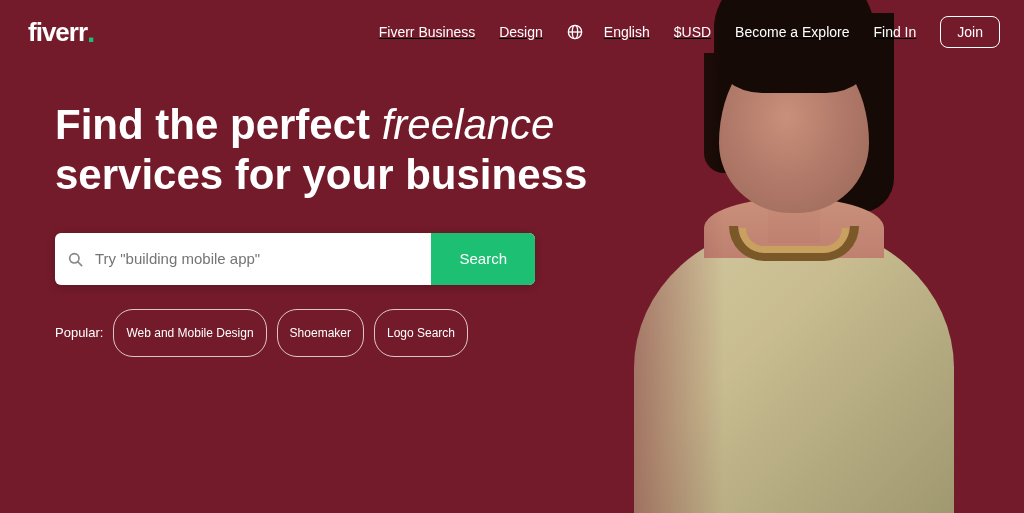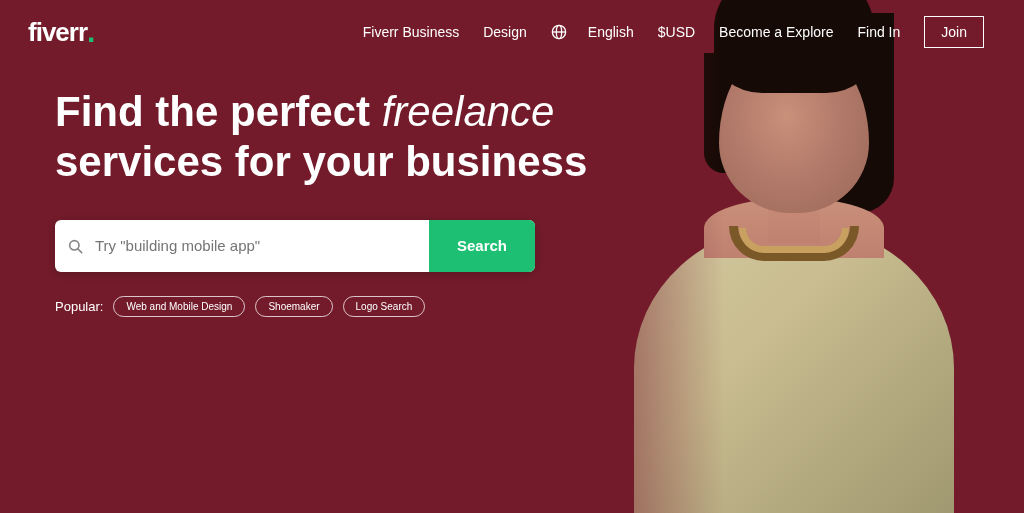--- a/index.html
+++ b/index.html
@@ -36,21 +36,21 @@
 
     .person-credit strong {
       font-weight: 600;
     }
 
     
     .navbar {
       position: absolute;
       top: 0;
       left: 0;
-      right: 16px;
+      right: 0;
       height: 64px;
       display: flex;
       align-items: center;
       justify-content: space-between;
       padding: 0 24px 0 28px;
       z-index: 10;
     }
 
     .logo {
       display: flex;
@@ -65,20 +65,21 @@
       color: #1dbf73;
       font-size: 30px;
       line-height: 1;
     }
 
     .nav-links {
       display: flex;
       align-items: center;
       gap: 24px;
       list-style: none;
+      text-decoration: underline;
     }
 
     .nav-links li a {
       color: white;
       text-decoration: none;
       font-size: 14px;
       font-weight: 400;
       white-space: nowrap;
     }
 
@@ -94,30 +95,30 @@
     .globe-icon {
       width: 16px;
       height: 16px;
     }
 
     .join-btn {
       border: 1.5px solid white;
       color: white;
       background: transparent;
       padding: 7px 16px;
-      border-radius: 0;
+      border-radius: 8px;
       font-size: 14px;
       font-weight: 500;
       cursor: pointer;
     }
 
     
     .hero-content {
       position: absolute;
-      top: 87px;
+      top: 100px;
       left: 55px;
       max-width: 540px;
       z-index: 5;
     }
 
     .hero-headline {
       font-size: 42px;
       font-weight: 800;
       color: white;
       line-height: 1.2;
@@ -161,21 +162,21 @@
       color: #333;
       background: transparent;
     }
 
     .search-btn {
       background: #1dbf73;
       color: white;
       border: none;
       padding: 0 28px;
       font-size: 15px;
-      font-weight: 700;
+      font-weight: 400;
       cursor: pointer;
       white-space: nowrap;
     }
 
     
     .popular {
       display: flex;
       align-items: center;
       gap: 10px;
       flex-wrap: wrap;
@@ -185,23 +186,23 @@
     .popular-label {
       color: white;
       font-size: 13px;
       font-weight: 400;
     }
 
     .popular-tag {
       border: 1px solid rgba(255,255,255,0.75);
       color: white;
       background: transparent;
-      padding: 4px 12px;
+      padding: 16px 12px;
       border-radius: 20px;
-      font-size: 10px;
+      font-size: 12px;
       cursor: pointer;
       white-space: nowrap;
     }
 
     
     .photo-area {
       position: absolute;
       right: 0;
       top: 0;
       width: 500px;

